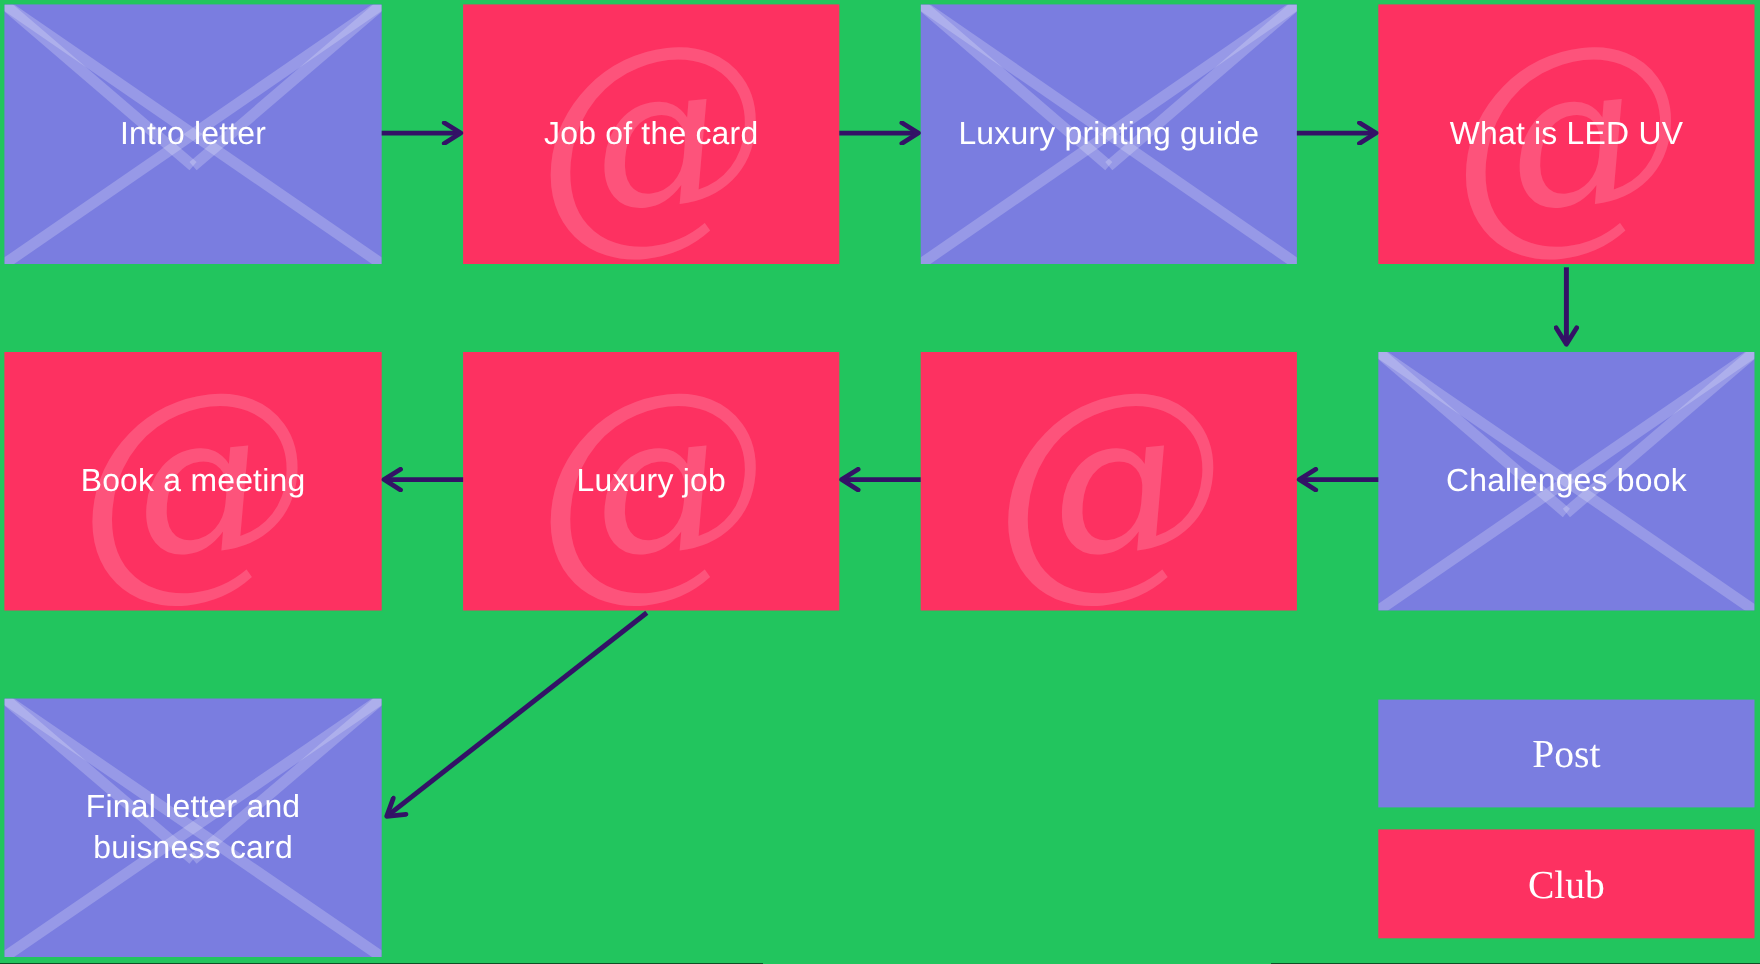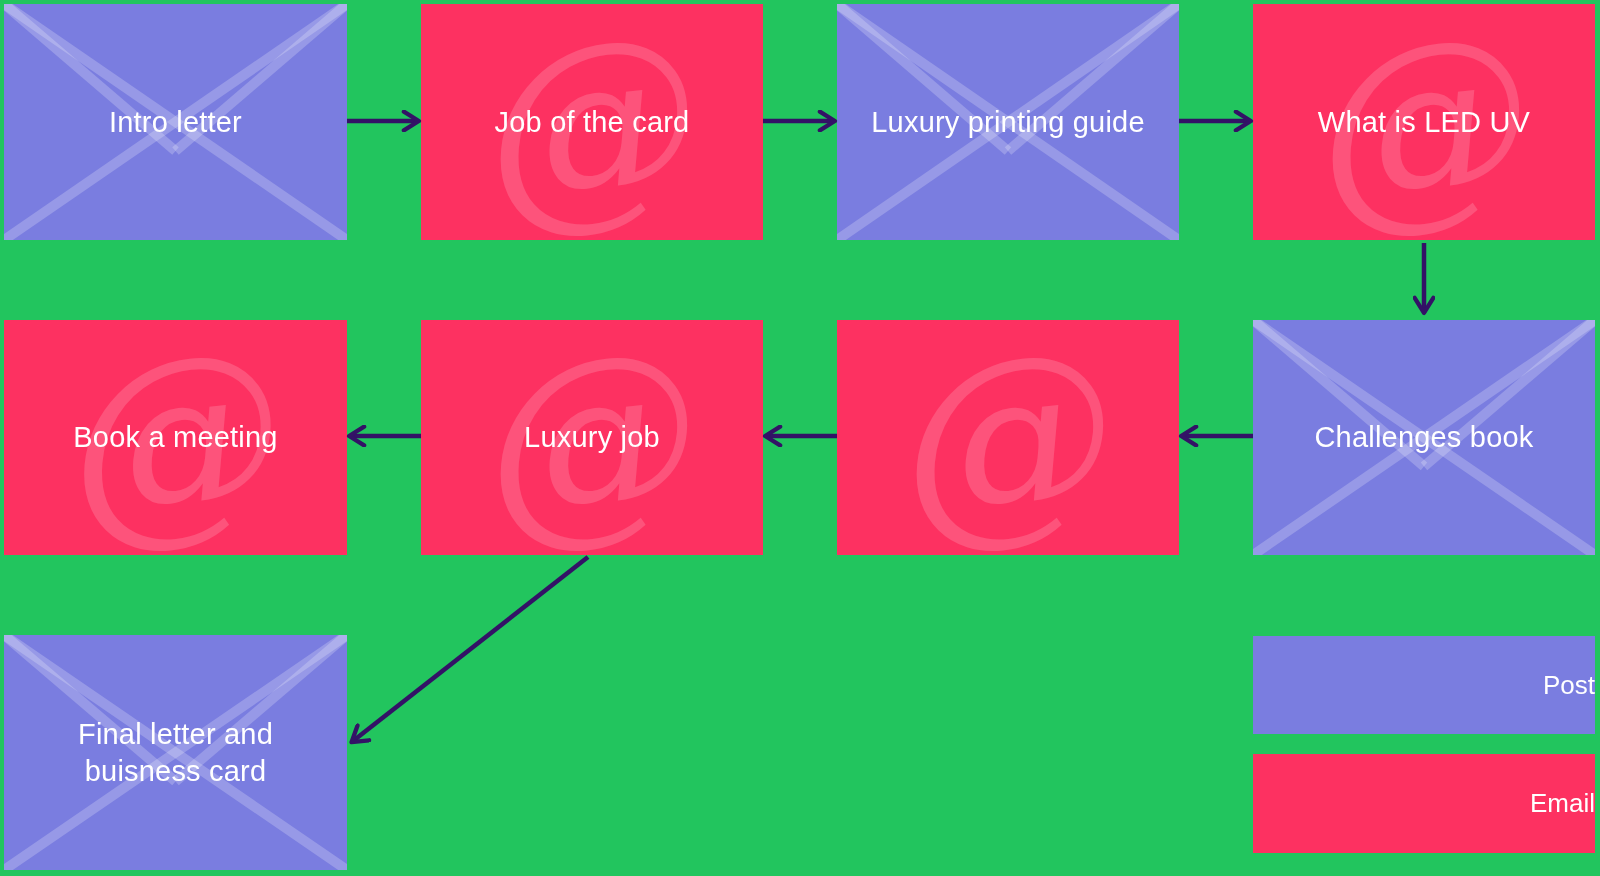--- a/index.html
+++ b/index.html
@@ -40,22 +40,22 @@
     font-size:215px;
     font-weight:400;
     transform:rotate(-6deg);
     user-select:none;
   }
   #edge-layer{
     position:absolute;left:0;top:0;z-index:3;pointer-events:none;
   }
   .legend-item{
     position:absolute;
-    display:flex;align-items:center;justify-content:flex-end;
-    color:#fff;font-size:26px;
+    display:flex;align-items:center;justify-content:center;
+    color:#fff;font-size:36px;font-family:Liberation Serif, serif;
   }
   .legend-item.post{background:#7a7de0;}
   .legend-item.email{background:#fd3161;}
 </style>
 </head>
 <body>
 
 <div id="canvas">
 
   <div class="node post" style="left: 4px; top: 4px; width: 343px; height: 236px;">
@@ -153,16 +153,16 @@
         <line x1="837" y1="436" x2="767" y2="436" marker-end="url(#arrowhead)"></line>
         <line x1="421" y1="436" x2="351" y2="436" marker-end="url(#arrowhead)"></line>
         <line x1="588" y1="557" x2="353" y2="741" marker-end="url(#arrowhead)"></line>
       </g>
   </svg>
 
   <div class="legend-item post" style="left: 1253px; top: 636px; width: 342px; height: 98px;">
     <span class="label">Post</span>
   </div>
   <div class="legend-item email" style="left: 1253px; top: 754px; width: 342px; height: 99px;">
-    <span class="label">Email</span>
+    <span class="label">Club</span>
   </div>
 
 </div>
 
 </body></html>

